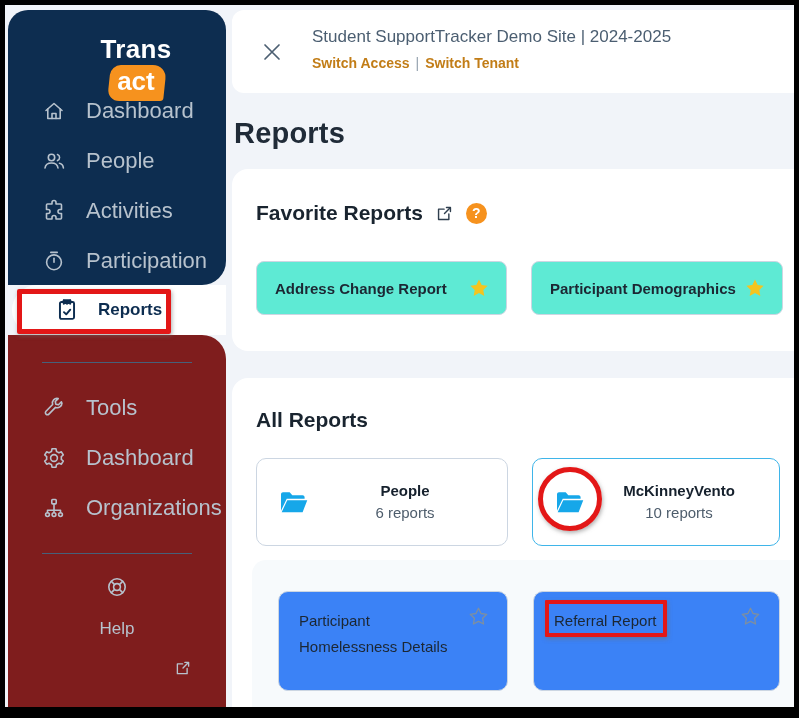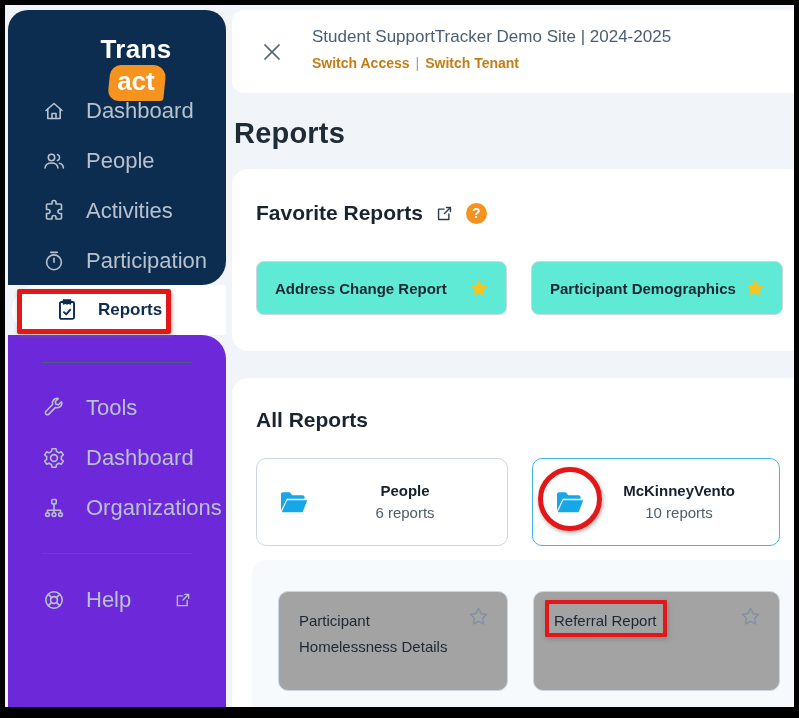--- a/index.html
+++ b/index.html
@@ -3,32 +3,32 @@
 <meta charset="utf-8">
 <style>
   * { margin:0; padding:0; box-sizing:border-box; }
   html,body { width:799px; height:718px; }
   body { background:#000; position:relative; font-family:"Liberation Sans", sans-serif; }
   .page { position:absolute; left:5px; top:5px; width:789px; height:702px; background:#f1f4f9; overflow:hidden; }
 
   
   .sidebar { position:absolute; left:3px; top:5px; width:218px; height:697px; }
   .nav-top { height:275px; background:#0d2d50; border-radius:20px 20px 24px 0; overflow:hidden; }
-  .nav-bottom { position:absolute; left:0; right:0; top:325px; bottom:0; background:#6d28d9; border-radius:0 24px 0 0;text-align:right; }
+  .nav-bottom { position:absolute; left:0; right:0; top:325px; bottom:0; background:#7f1d1d; border-radius:0 24px 0 0;text-align:right; }
   .nav-active { position:absolute; left:4px; right:0; top:275px; height:50px; background:#ffffff; border-radius:25px 0 0 25px; display:flex; align-items:center; padding-left:42px; gap:18px; color:#0d2d50; font-weight:700; font-size:17px; }
   .logo { margin:24px 0 0 38px; display:flex; align-items:center; height:44px;flex-direction:column; }
   .logo-prefix { color:#fff; font-size:26px; font-weight:700; letter-spacing:.3px; }
   .logo-suffix { display:inline-block; background:#f6921e; color:#fff; font-size:26px; font-weight:700; padding:1px 10px 4px 8px; border-radius:10px 14px 3px 12px; transform:skewX(-6deg); margin-left:1px; }
   .logo-suffix > span { display:inline-block; transform:skewX(6deg); }
   .nav-list { margin-top:8px; }
   .nav-item { height:50px; display:flex; align-items:center; padding-left:34px; gap:20px; color:#b7c2cd; font-size:22px; cursor:pointer; }
   .nav-item svg, .nav-active svg { flex:0 0 auto; }
   .divider { border-top:1px solid #46607a; margin:27px 34px 0 34px; }
   .nav-bottom .nav-list { margin-top:20px; }
-  .help-row { margin-top:21px; height:50px; display:flex; align-items:center; padding:0 34px; gap:20px; color:#b7c2cd; font-size:22px; cursor:pointer; }
+  .help-row { margin-top:21px; height:50px; display:flex; align-items:center; padding:0 34px; gap:20px; color:#b7c2cd; font-size:17px; cursor:pointer;flex-direction:column; }
   .help-ext { margin-left:auto; }
 
   
   .header-card { position:absolute; left:227px; top:5px; width:562px; height:83px; background:#fff; border-radius:12px 0 0 12px; }
   .close-x { position:absolute; left:28px; top:30px; width:24px; height:24px; cursor:pointer; }
   .header-title { position:absolute; left:80px; top:17px; font-size:17px; color:#4b5e71; }
   .header-links { position:absolute; left:80px; top:45px; font-size:14px; font-weight:700; color:#c27d17; }
   .header-links .sep { color:#94a1ae; font-weight:400; padding:0 6px; }
   .header-links a { color:#c27d17; text-decoration:none; cursor:pointer; }
 
@@ -48,21 +48,21 @@
 
   .folder-row { position:absolute; left:24px; top:80px; display:flex; gap:24px; }
   .folder-card { width:252px; height:88px; background:#fff; border:1px solid #ccd6e2; border-radius:10px; display:flex; align-items:center; padding:0 20px; gap:14px; cursor:pointer; }
   .folder-card.selected { width:248px; border:1px solid #3fb5e9; }
   .folder-text { flex:1; text-align:center; line-height:1.45; }
   .folder-name { font-size:15px; font-weight:700; color:#16212d; }
   .folder-count { font-size:15px; color:#4e5d6c; }
 
   .sub-panel { position:absolute; left:20px; top:182px; right:0; bottom:0; background:#f7fafc; border-radius:14px 0 0 0; }
   .report-row { position:absolute; left:26px; top:31px; display:flex; gap:25px; }
-  .report-card { width:230px; height:100px; background:#a3a3a3; border:1px solid #ccd6e2; border-radius:10px; position:relative; padding:16px 46px 0 20px; font-size:15px; color:#1c2733; line-height:1.7; cursor:pointer; }
+  .report-card { width:230px; height:100px; background:#3b82f6; border:1px solid #ccd6e2; border-radius:10px; position:relative; padding:16px 46px 0 20px; font-size:15px; color:#1c2733; line-height:1.7; cursor:pointer; }
   .report-card.wide { width:247px; }
   .report-star { position:absolute; top:14px; right:18px; cursor:pointer; }
 
   
   .ann { position:absolute; border:5px solid #e31717; box-shadow:1px 2px 4px rgba(110,110,110,.55); pointer-events:none; }
   .ann-reports { left:12px; top:284px; width:154px; height:45px; border-radius:2px; }
   .ann-folder { left:533px; top:462px; width:64px; height:64px; border-radius:50%; }
   .ann-referral { left:540px; top:595px; width:122px; height:37px; border-width:4px; border-radius:1px; }
 
   svg { display:block; }

